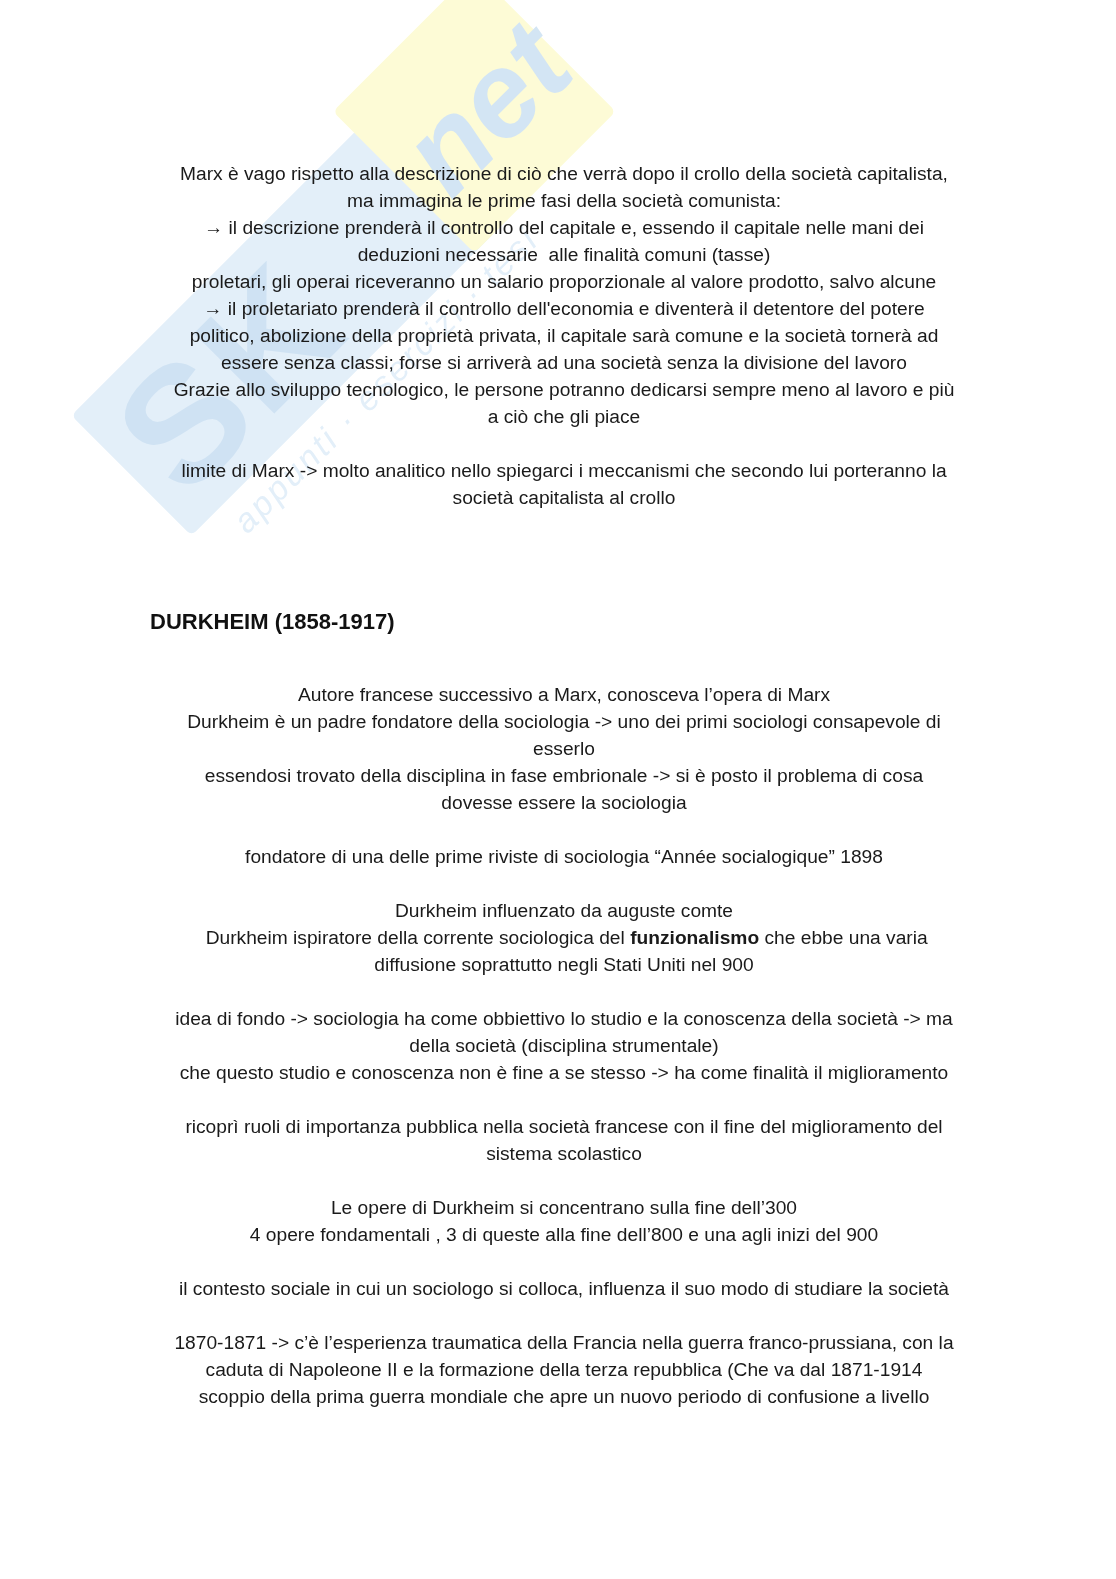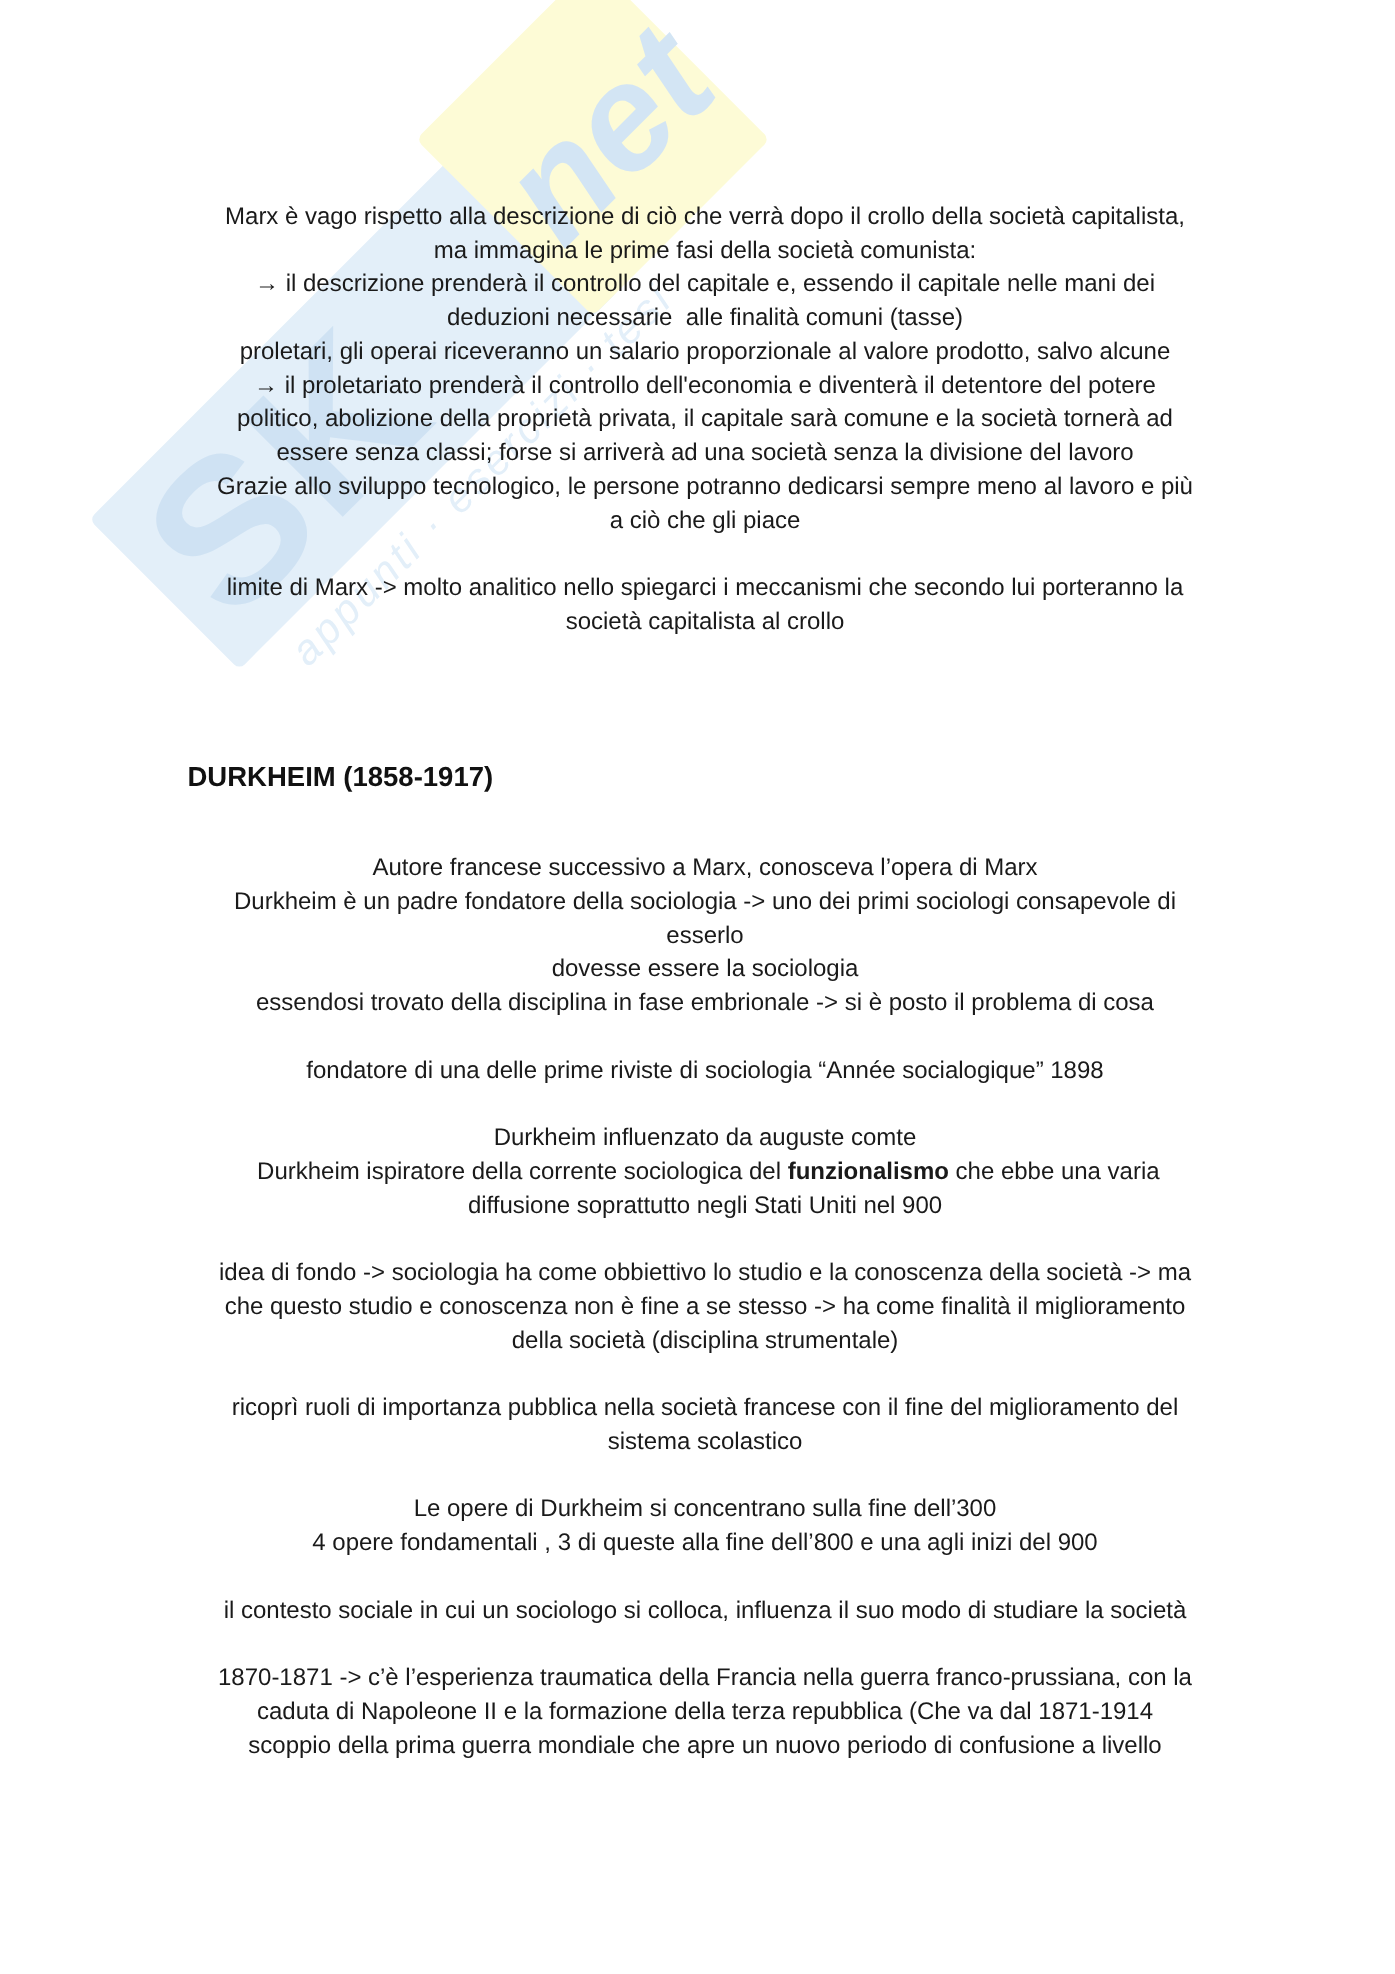--- a/index.html
+++ b/index.html
@@ -59,35 +59,35 @@
 
     <div class="gap-lg"></div>
 
     <div>
       <h2 class="heading">DURKHEIM (1858-1917)</h2>
       <div class="after-heading"></div>
 
       <p class="line">Autore francese successivo a Marx, conosceva l’opera di Marx</p>
       <p class="line">Durkheim è un padre fondatore della sociologia -&gt; uno dei primi sociologi consapevole di</p>
       <p class="line">esserlo</p>
+      <p class="line">essendosi trovato della disciplina in fase embrionale -&gt; si è posto il problema di cosa</p>
       <p class="line">dovesse essere la sociologia</p>
-      <p class="line">essendosi trovato della disciplina in fase embrionale -&gt; si è posto il problema di cosa</p>
       <div class="gap"></div>
 
       <p class="line">fondatore di una delle prime riviste di sociologia “Année socialogique” 1898</p>
       <div class="gap"></div>
 
       <p class="line">Durkheim influenzato da auguste comte</p>
       <p class="line"><span> Durkheim ispiratore della corrente sociologica del </span><b>funzionalismo</b><span> che ebbe una varia</span></p>
       <p class="line">diffusione soprattutto negli Stati Uniti nel 900</p>
       <div class="gap"></div>
 
       <p class="line">idea di fondo -&gt; sociologia ha come obbiettivo lo studio e la conoscenza della società -&gt; ma</p>
+      <p class="line">della società (disciplina strumentale)</p>
       <p class="line">che questo studio e conoscenza non è fine a se stesso -&gt; ha come finalità il miglioramento</p>
-      <p class="line">della società (disciplina strumentale)</p>
       <div class="gap"></div>
 
       <p class="line">ricoprì ruoli di importanza pubblica nella società francese con il fine del miglioramento del</p>
       <p class="line">sistema scolastico</p>
       <div class="gap"></div>
 
       <p class="line">Le opere di Durkheim si concentrano sulla fine dell’300</p>
       <p class="line">4 opere fondamentali , 3 di queste alla fine dell’800 e una agli inizi del 900</p>
       <div class="gap"></div>
 

